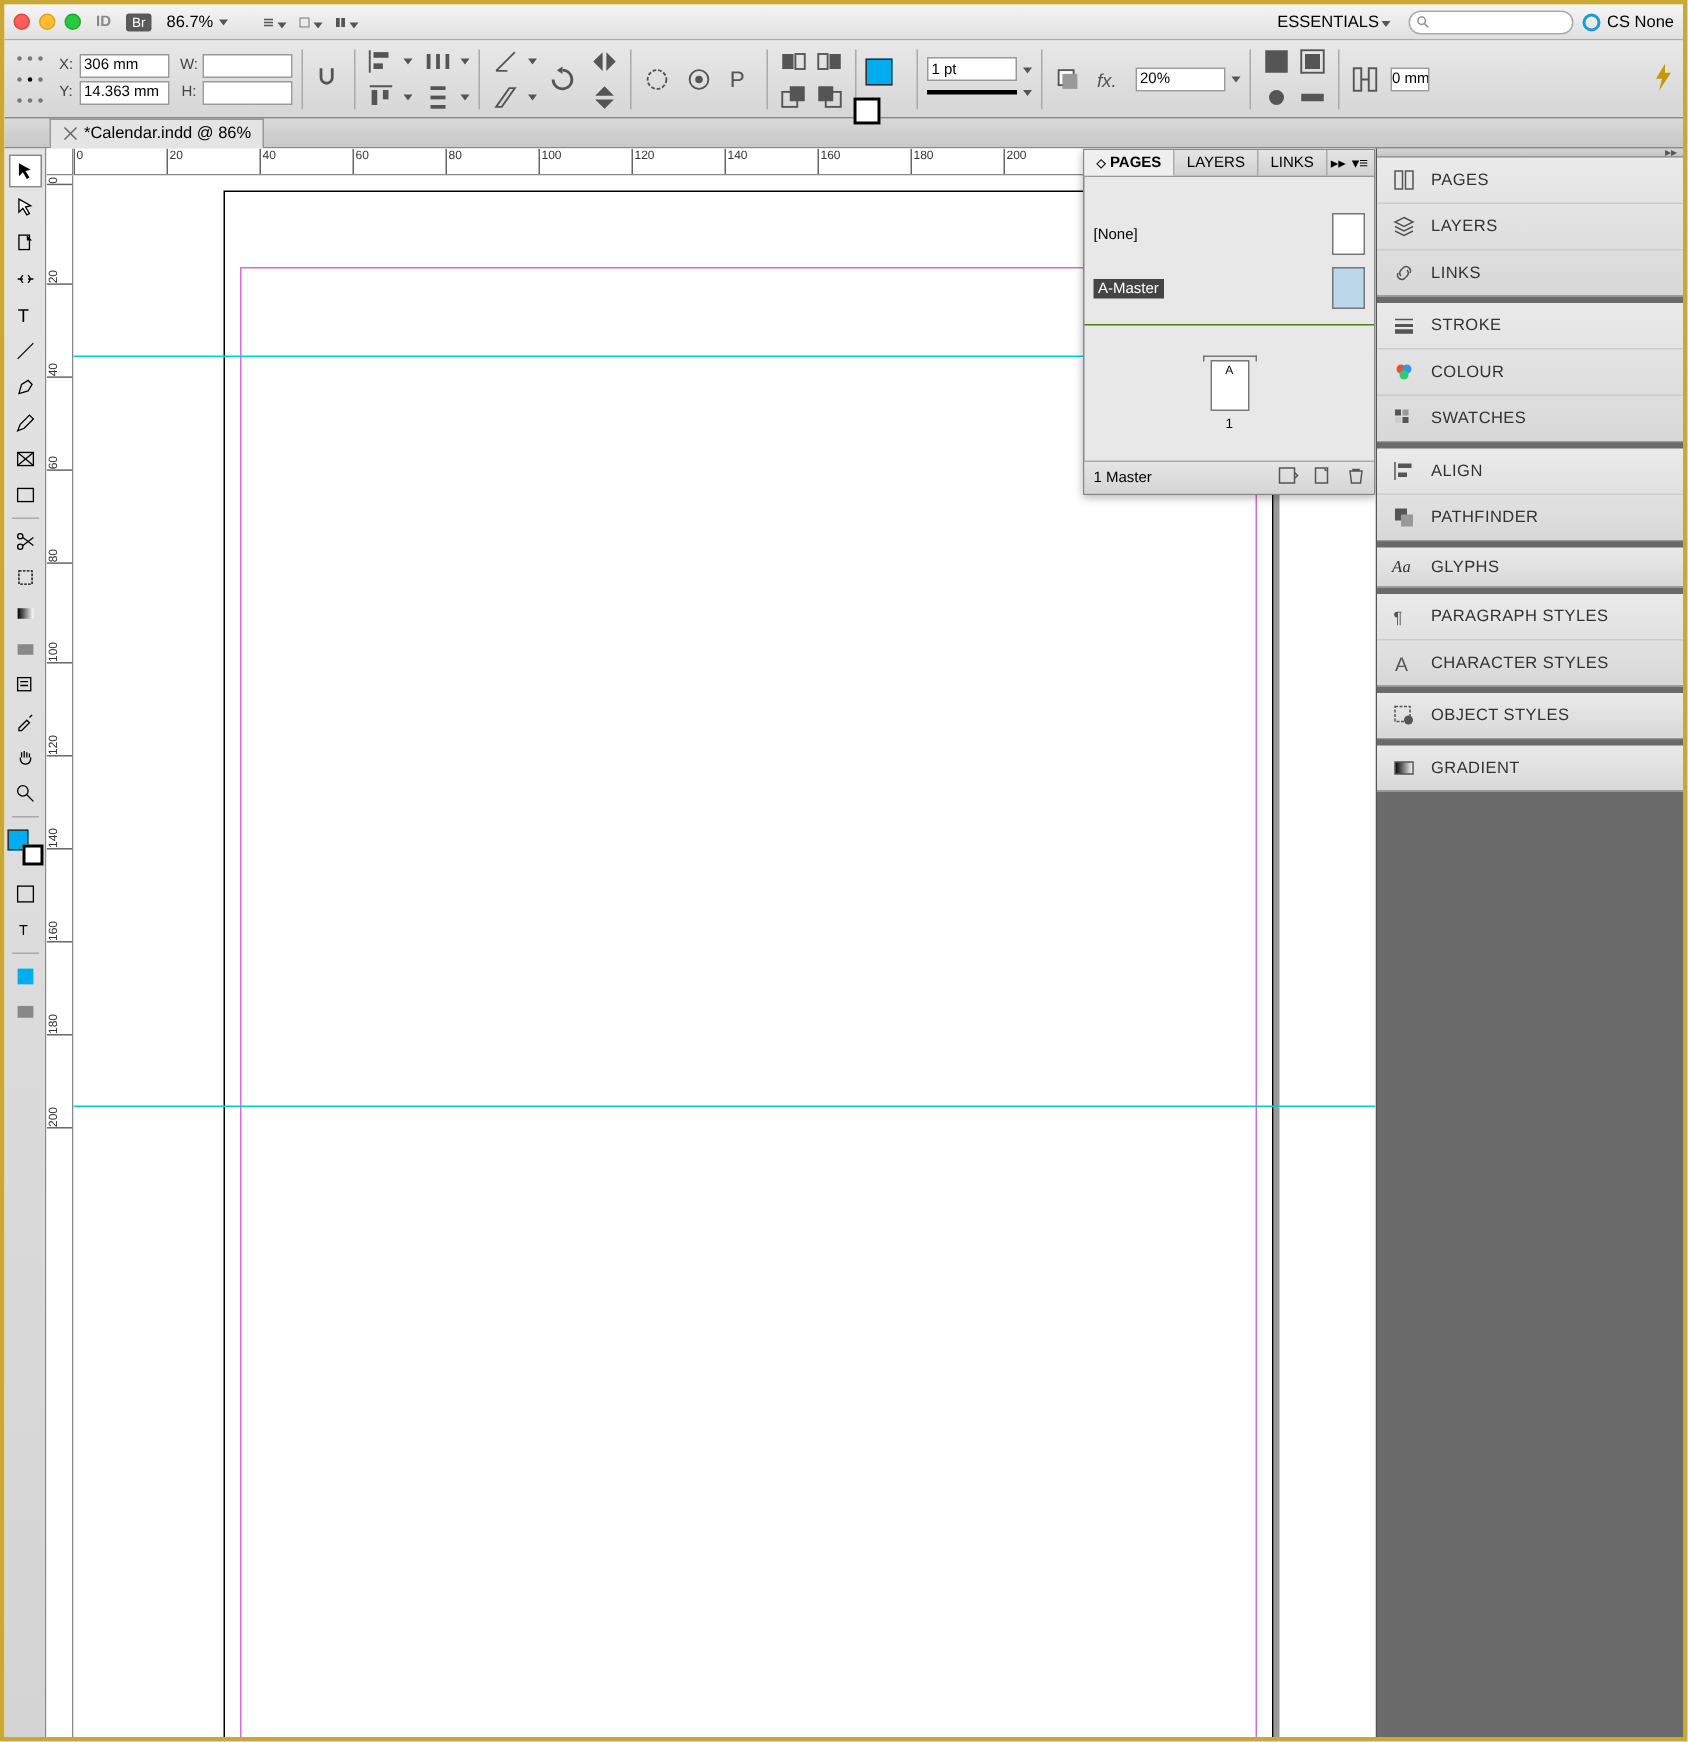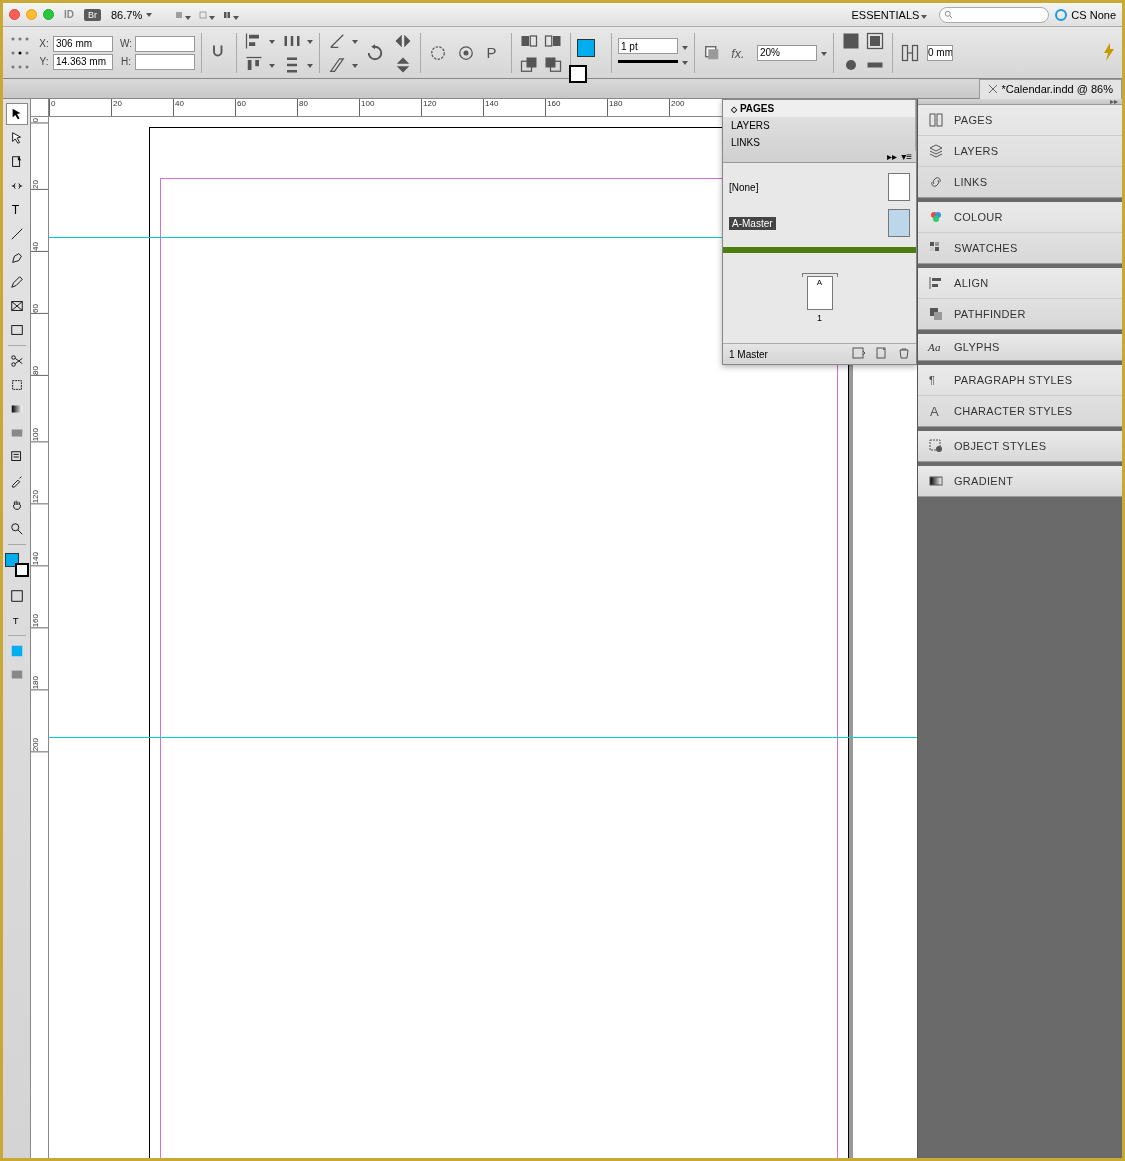--- a/index.html
+++ b/index.html
@@ -31,21 +31,21 @@
 .ctrlrow .lbl { width:14px; text-align:center; color:#444; }
 .ctrl-ico { width:22px; height:22px; display:flex; align-items:center; justify-content:center; border:1px solid transparent; }
 .sep { width:1px; height:40px; background:#aaa; }
 .swatch-fill { width:18px; height:18px; background:#00aeef; border:1px solid #333; }
 .swatch-stroke { width:18px; height:18px; border:2px solid #000; background:#fff; margin-left:-8px; margin-top:8px; }
 .stroke-line { width:60px; height:3px; background:#000; }
 .opac-input { width:40px; height:16px; font-size:10px; border:1px solid #999; }
 .lightning { position:absolute; right:6px; top:50%; transform:translateY(-50%); }
 
 
-.doctabbar { height: 20px; background: linear-gradient(#d9d9d9, #c8c8c8); border-bottom:1px solid #888; display:flex; align-items:center;justify-content:flex-end; }
+.doctabbar { height: 20px; background: linear-gradient(#d9d9d9, #c8c8c8); border-bottom:1px solid #888; display:flex; align-items:center; }
 .doctab { height:20px; background:#e4e4e4; border:1px solid #999; border-bottom:none; display:flex; align-items:center; gap:4px; padding:0 8px; font-size:11px; margin-left:30px; }
 .doctab .x { width:10px; height:10px; }
 
 
 .main { display:flex; height: calc(1161px - 6px - 24px - 52px - 20px); }
 
 
 .toolstrip { width:28px; background:linear-gradient(#e4e4e4,#d4d4d4); border-right:1px solid #888; display:flex; flex-direction:column; align-items:center; padding-top:4px; gap:2px; }
 .tool { width:22px; height:22px; display:flex; align-items:center; justify-content:center; border:1px solid transparent; }
 .tool.active { background:#fff; border:1px solid #888; }
@@ -62,25 +62,25 @@
 .ruler-v { position:absolute; top:18px; left:0; width:18px; bottom:0; background:#fff; border-right:1px solid #888; font-size:8px; overflow:hidden; }
 .ruler-v .tick { position:absolute; left:0; width:18px; border-top:1px solid #666; color:#333; writing-mode:vertical-rl; transform:rotate(180deg); padding-bottom:1px;}
 .ruler-corner { position:absolute; top:0; left:0; width:18px; height:18px; background:#fff; border-right:1px solid #888; border-bottom:1px solid #888; }
 .pasteboard { position:absolute; top:18px; left:18px; right:0; bottom:0; background:#fff; }
 .page { position:absolute; top:10px; left:100px; width:700px; height:1060px; background:#fff; border:1px solid #000; box-shadow:4px 4px 0 #999; }
 .page .margin { position:absolute; top:50px; left:10px; right:10px; bottom:10px; border:1px solid #d070d0; }
 .guide-h { position:absolute; left:0; right:0; height:1px; background:#00d0d0; }
 
 
 .pages-panel { position:absolute; top:0px; right:0; width:195px; background:#e8e8e8; border:1px solid #888; box-shadow:0 2px 6px rgba(0,0,0,0.3); z-index:10; }
-.pages-panel .tabs { display:flex; background:linear-gradient(#e5e5e5,#d0d0d0); border-bottom:1px solid #999; font-size:10px;flex-direction:column; }
+.pages-panel .tabs { display:flex; background:linear-gradient(#e5e5e5,#d0d0d0); border-bottom:1px solid #999; font-size:10px; }
 .pages-panel .tabs .tab { padding:3px 8px; border-right:1px solid #aaa; }
 .pages-panel .tabs .tab.active { background:#efefef; font-weight:bold; }
 .pages-panel .tabs .flexr { flex:1; display:flex; justify-content:flex-end; align-items:center; gap:4px; padding-right:4px; }
-.pages-panel .masters { padding:6px; border-bottom:6px solid #4d7c0f; font-size:10px; }
+.pages-panel .masters { padding:6px; border-bottom:1px solid #4d7c0f; font-size:10px;margin-top:14px; }
 .pages-panel .masters .m-row { display:flex; align-items:center; justify-content:space-between; padding:4px 0; }
 .pages-panel .masters .thumb { width:22px; height:28px; border:1px solid #777; background:#fff; }
 .pages-panel .masters .m-row.sel .nm { background:#444; color:#fff; padding:1px 3px; }
 .pages-panel .masters .m-row.sel .thumb { background:#bcd6ea; }
 .pages-panel .pglist { height:90px; display:flex; flex-direction:column; align-items:center; justify-content:center; padding:6px; font-size:9px; }
 .pages-panel .pglist .pthumb { width:26px; height:34px; border:1px solid #777; background:#fff; display:flex; align-items:flex-start; justify-content:center; font-size:8px; padding-top:1px; }
 .pages-panel .foot { display:flex; align-items:center; justify-content:space-between; padding:3px 6px; border-top:1px solid #aaa; font-size:10px; background:linear-gradient(#e5e5e5,#d5d5d5);gap:48px; }
 .pages-panel .foot .icons { display:flex; gap:10px; }
 
 
@@ -641,20 +641,28 @@
           <svg viewBox="0 0 16 16">
             <path d="M6 10a3 3 0 010-4l2-2a3 3 0 014 4M10 6a3 3 0 010 4l-2 2a3 3 0 01-4-4" fill="none" stroke="#555"></path>
           </svg>
           <span>LINKS</span>
         </div>
     </div>
     <div class="rgap"></div>
     <div class="rpanel">
       <div class="item">
           <svg viewBox="0 0 16 16">
+            <line x1="2" y1="4" x2="14" y2="4" stroke="#555" stroke-width="1"></line>
+            <line x1="2" y1="8" x2="14" y2="8" stroke="#555" stroke-width="2"></line>
+            <line x1="2" y1="12" x2="14" y2="12" stroke="#555" stroke-width="3"></line>
+          </svg>
+          <span>STROKE</span>
+        </div>
+      <div class="item">
+          <svg viewBox="0 0 16 16">
             <circle cx="6" cy="6" r="3" fill="#e74c3c"></circle>
             <circle cx="10" cy="6" r="3" fill="#3498db"></circle>
             <circle cx="8" cy="10" r="3" fill="#2ecc71"></circle>
           </svg>
           <span>COLOUR</span>
         </div>
       <div class="item">
           <svg viewBox="0 0 16 16">
             <rect x="2" y="2" width="4" height="4" fill="#555"></rect>
             <rect x="7" y="2" width="4" height="4" fill="#999"></rect>

